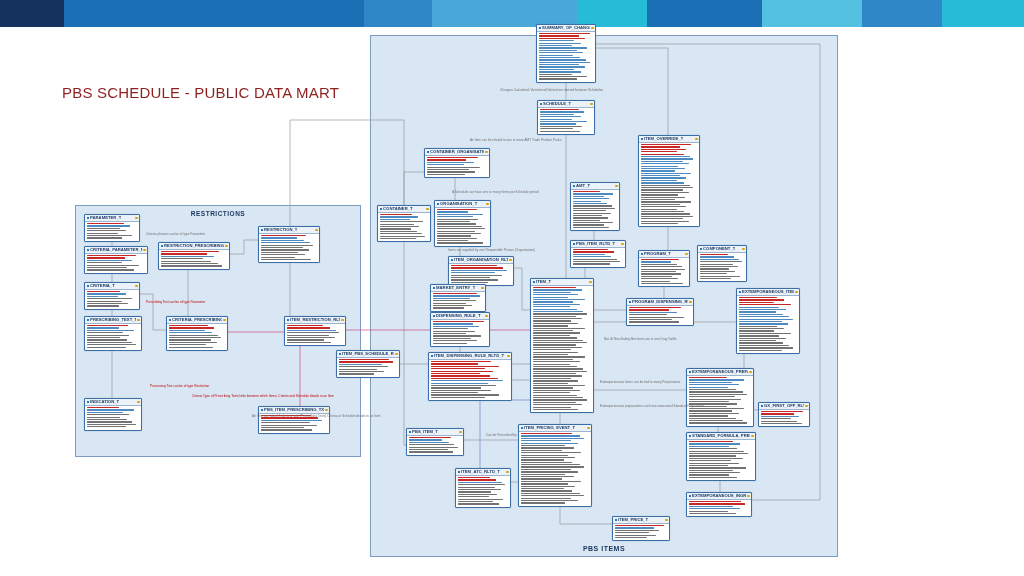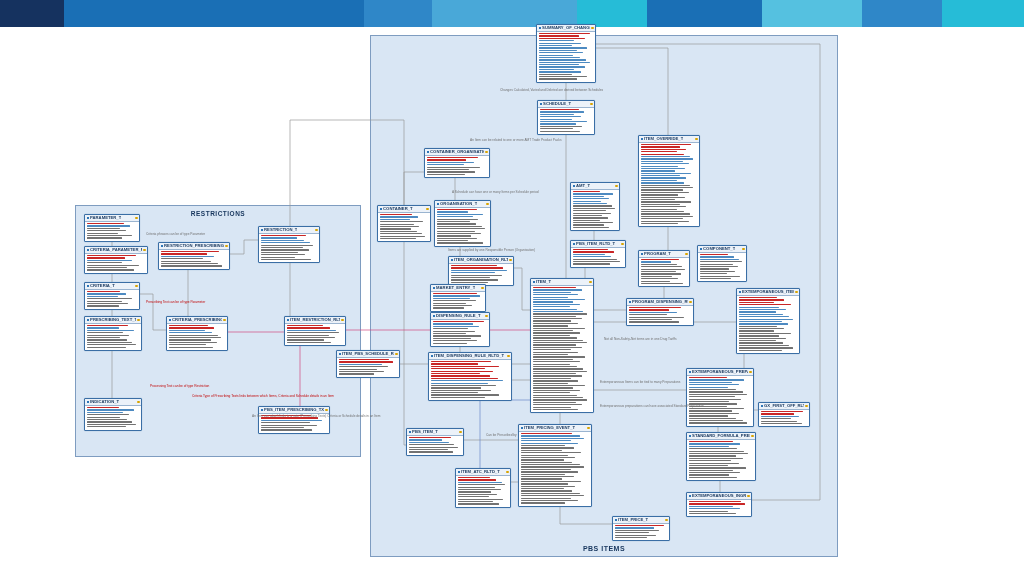--- a/index.html
+++ b/index.html
@@ -36,20 +36,21 @@
       <div class="seg" style="width: 64px; background: rgb(21, 50, 95);"></div>
       <div class="seg" style="width: 300px; background: rgb(26, 111, 181);"></div>
       <div class="seg" style="width: 68px; background: rgb(47, 135, 200);"></div>
       <div class="seg" style="width: 145px; background: rgb(73, 168, 216);"></div>
       <div class="seg" style="width: 70px; background: rgb(38, 188, 215);"></div>
       <div class="seg" style="width: 115px; background: rgb(26, 111, 181);"></div>
       <div class="seg" style="width: 100px; background: rgb(85, 193, 224);"></div>
       <div class="seg" style="width: 80px; background: rgb(47, 135, 200);"></div>
       <div class="seg" style="width: 82px; background: rgb(38, 188, 215);"></div>
     </div>
+  <div class="slide-title">PBS SCHEDULE - PUBLIC DATA MART</div>
 
   <div class="panel left">
     <div class="panel-label">RESTRICTIONS</div>
   </div>
 
   <div class="panel right">
     <div class="panel-label">PBS ITEMS</div>
   </div>
 
   <svg id="connector-svg" xmlns="http://www.w3.org/2000/svg">

